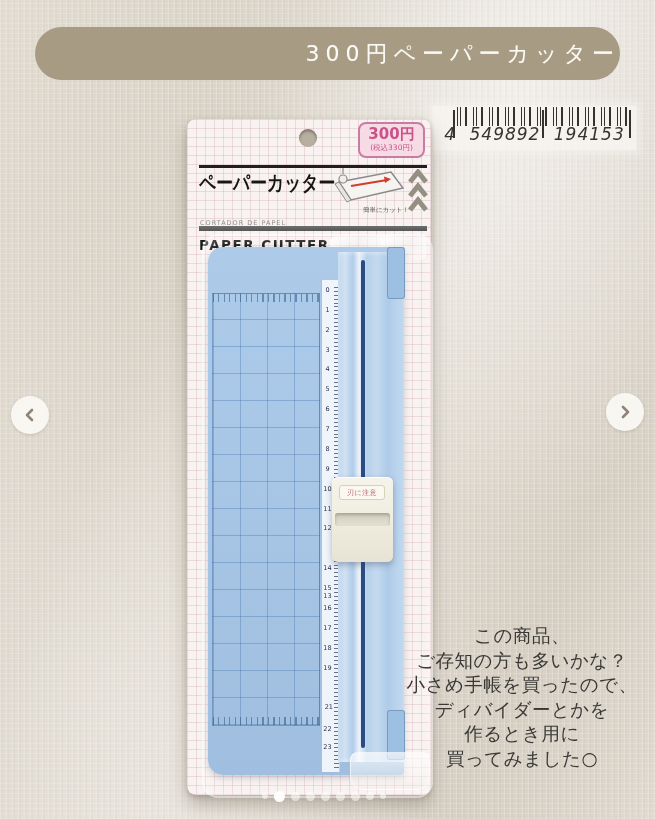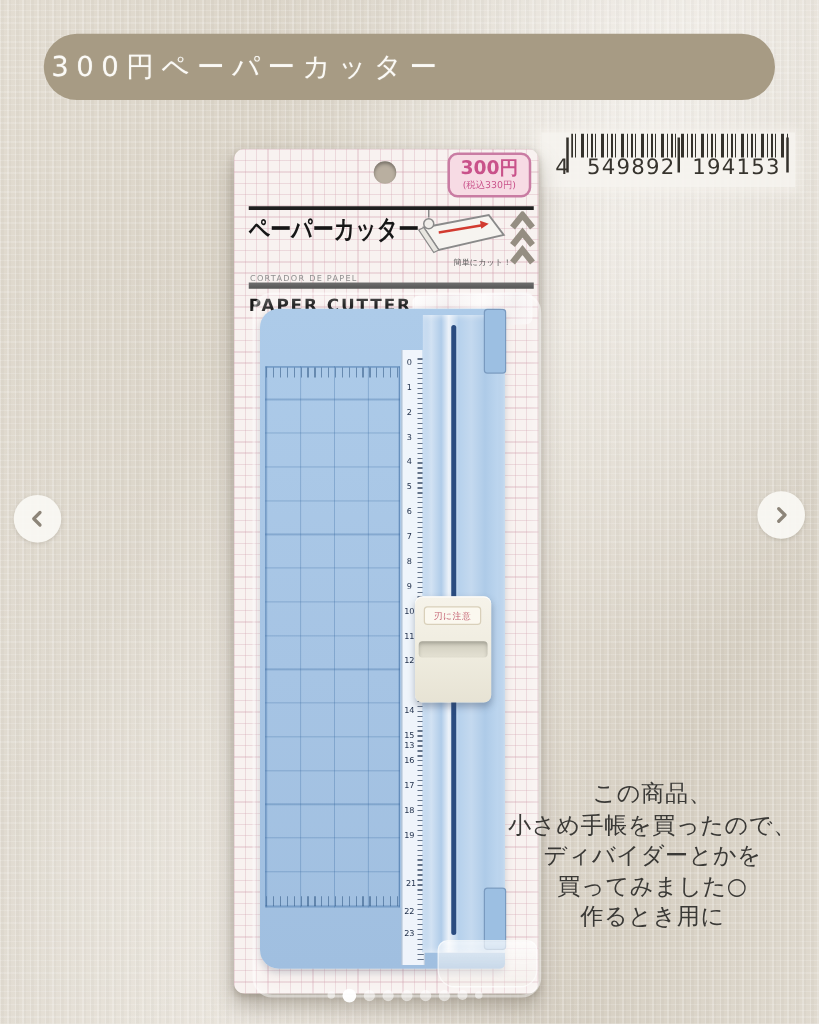--- a/index.html
+++ b/index.html
@@ -8,30 +8,30 @@
     background-color:#dcd6c9;
     background-image:
       repeating-linear-gradient(90deg, rgba(255,255,255,0.20) 0 1px, rgba(0,0,0,0.02) 1px 3px, transparent 3px 6px),
       repeating-linear-gradient(0deg, rgba(255,255,255,0.16) 0 1px, transparent 1px 5px),
       radial-gradient(ellipse at 78% 10%, rgba(255,255,255,0.5), transparent 42%),
       radial-gradient(ellipse at 15% 85%, rgba(255,255,255,0.25), transparent 50%),
       linear-gradient(115deg,#e3ddd2 0%,#d9d2c5 30%,#e6e0d6 55%,#d6cfc2 80%,#e0dacf 100%);
   }
   
   .banner{position:absolute;left:35px;top:27px;width:585px;height:53px;border-radius:28px;
-    background:#a79b84;display:flex;align-items:center;justify-content:flex-start;
+    background:#a79b84;display:flex;align-items:center;justify-content:flex-end;
     color:#fbfaf6;font-size:22px;letter-spacing:6px;padding-left:6px;box-sizing:border-box;
     text-shadow:0 0 1px rgba(255,255,255,0.4);}
   
   .barcode{position:absolute;left:433px;top:106px;width:203px;height:44px;
     background:rgba(246,244,239,0.88);box-shadow:0 0 8px 4px rgba(246,244,239,0.6);}
   .barcode .bars{position:absolute;left:24px;right:4px;top:1px;height:19px;
     background:repeating-linear-gradient(90deg,#35322c 0 1.5px,transparent 1.5px 3px,#35322c 3px 4px,transparent 4px 7.5px,#35322c 7.5px 10px,transparent 10px 12.5px,#35322c 12.5px 13.5px,transparent 13.5px 16px);}
   .barcode .digits{position:absolute;left:0;right:0;top:18px;text-align:center;
-    font-size:17px;color:#37342e;letter-spacing:1px;word-spacing:7px;font-family:"DejaVu Sans",sans-serif;}
+    font-size:17px;color:#37342e;letter-spacing:1px;word-spacing:7px;font-family:"DejaVu Sans",sans-serif;font-style:italic;}
   .guard{position:absolute;top:4px;width:2px;height:28px;background:#35322c;}
   .g1{left:20px}.g2{left:109px}.g3{left:196px}
   
   .card{position:absolute;left:187px;top:119px;width:244px;height:676px;border-radius:9px;
     background-color:#f8f2f0;
     background-image:
       repeating-linear-gradient(90deg, rgba(208,158,172,0.30) 0 1px, transparent 1px 9px),
       repeating-linear-gradient(0deg, rgba(208,158,172,0.30) 0 1px, transparent 1px 9px);
     box-shadow:0 10px 18px rgba(105,96,80,0.40),0 2px 5px rgba(105,96,80,0.30);}
   .hole{position:absolute;left:112px;top:10px;width:18px;height:18px;border-radius:50%;
@@ -201,24 +201,25 @@
     </svg>
   </div>
   <div class="nav-btn nav-next">
     <svg width="16" height="16" viewBox="0 0 16 16">
       <polyline points="6,3 11,8 6,13" fill="none" stroke="#8d8579" stroke-width="2.6" stroke-linecap="round" stroke-linejoin="round"></polyline>
     </svg>
   </div>
 
   <div class="caption">
     <div>この商品、</div>
+    <div>ご存知の方も多いかな？</div>
     <div>小さめ手帳を買ったので、</div>
     <div>ディバイダーとかを</div>
+    <div>作るとき用に</div>
     <div>買ってみました○</div>
-    <div>作るとき用に</div>
   </div>
 
   <div class="dots">
       <span class="dot" style="height: 6px; width: 6px;"></span>
       <span class="dot active" style="height: 11px; width: 11px;"></span>
       <span class="dot" style="height: 9px; width: 9px;"></span>
       <span class="dot" style="height: 9px; width: 9px;"></span>
       <span class="dot" style="height: 9px; width: 9px;"></span>
       <span class="dot" style="height: 9px; width: 9px;"></span>
       <span class="dot" style="height: 9px; width: 9px;"></span>

